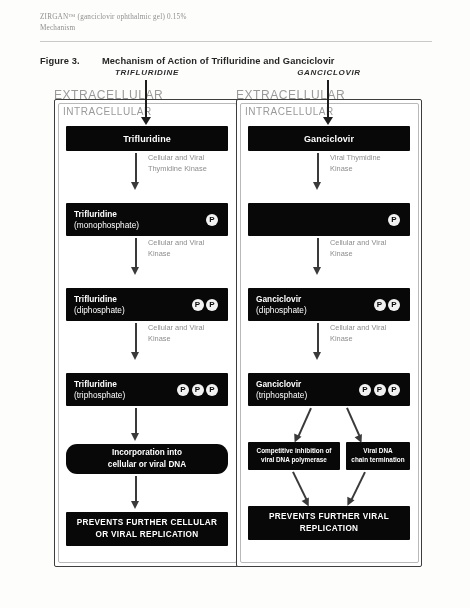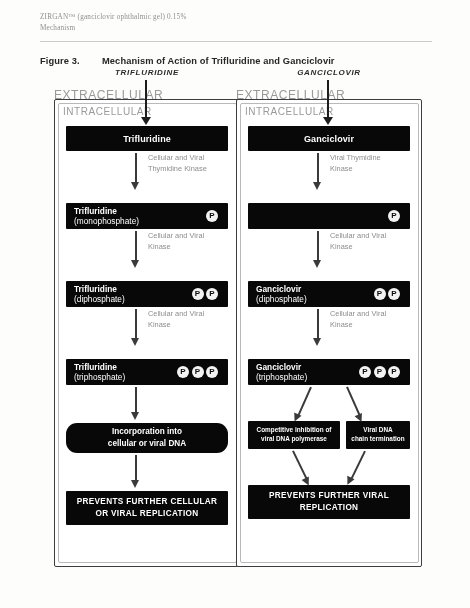--- a/index.html
+++ b/index.html
@@ -167,21 +167,21 @@
   .node.center {
     justify-content: center;
     text-align: center;
     font-weight: bold;
     font-size: 9px;
     height: 25px;
     letter-spacing: .1px;
   }
   .node.phospho {
     justify-content: flex-start;
-    height: 26px;
+    height: 33px;
     padding: 0 8px;
   }
   .node-text {
     font-size: 8.3px;
     line-height: 1.25;
     font-weight: bold;
     white-space: pre-line;
     text-align: left;
   }
   .node-text .sub { font-weight: normal; }

